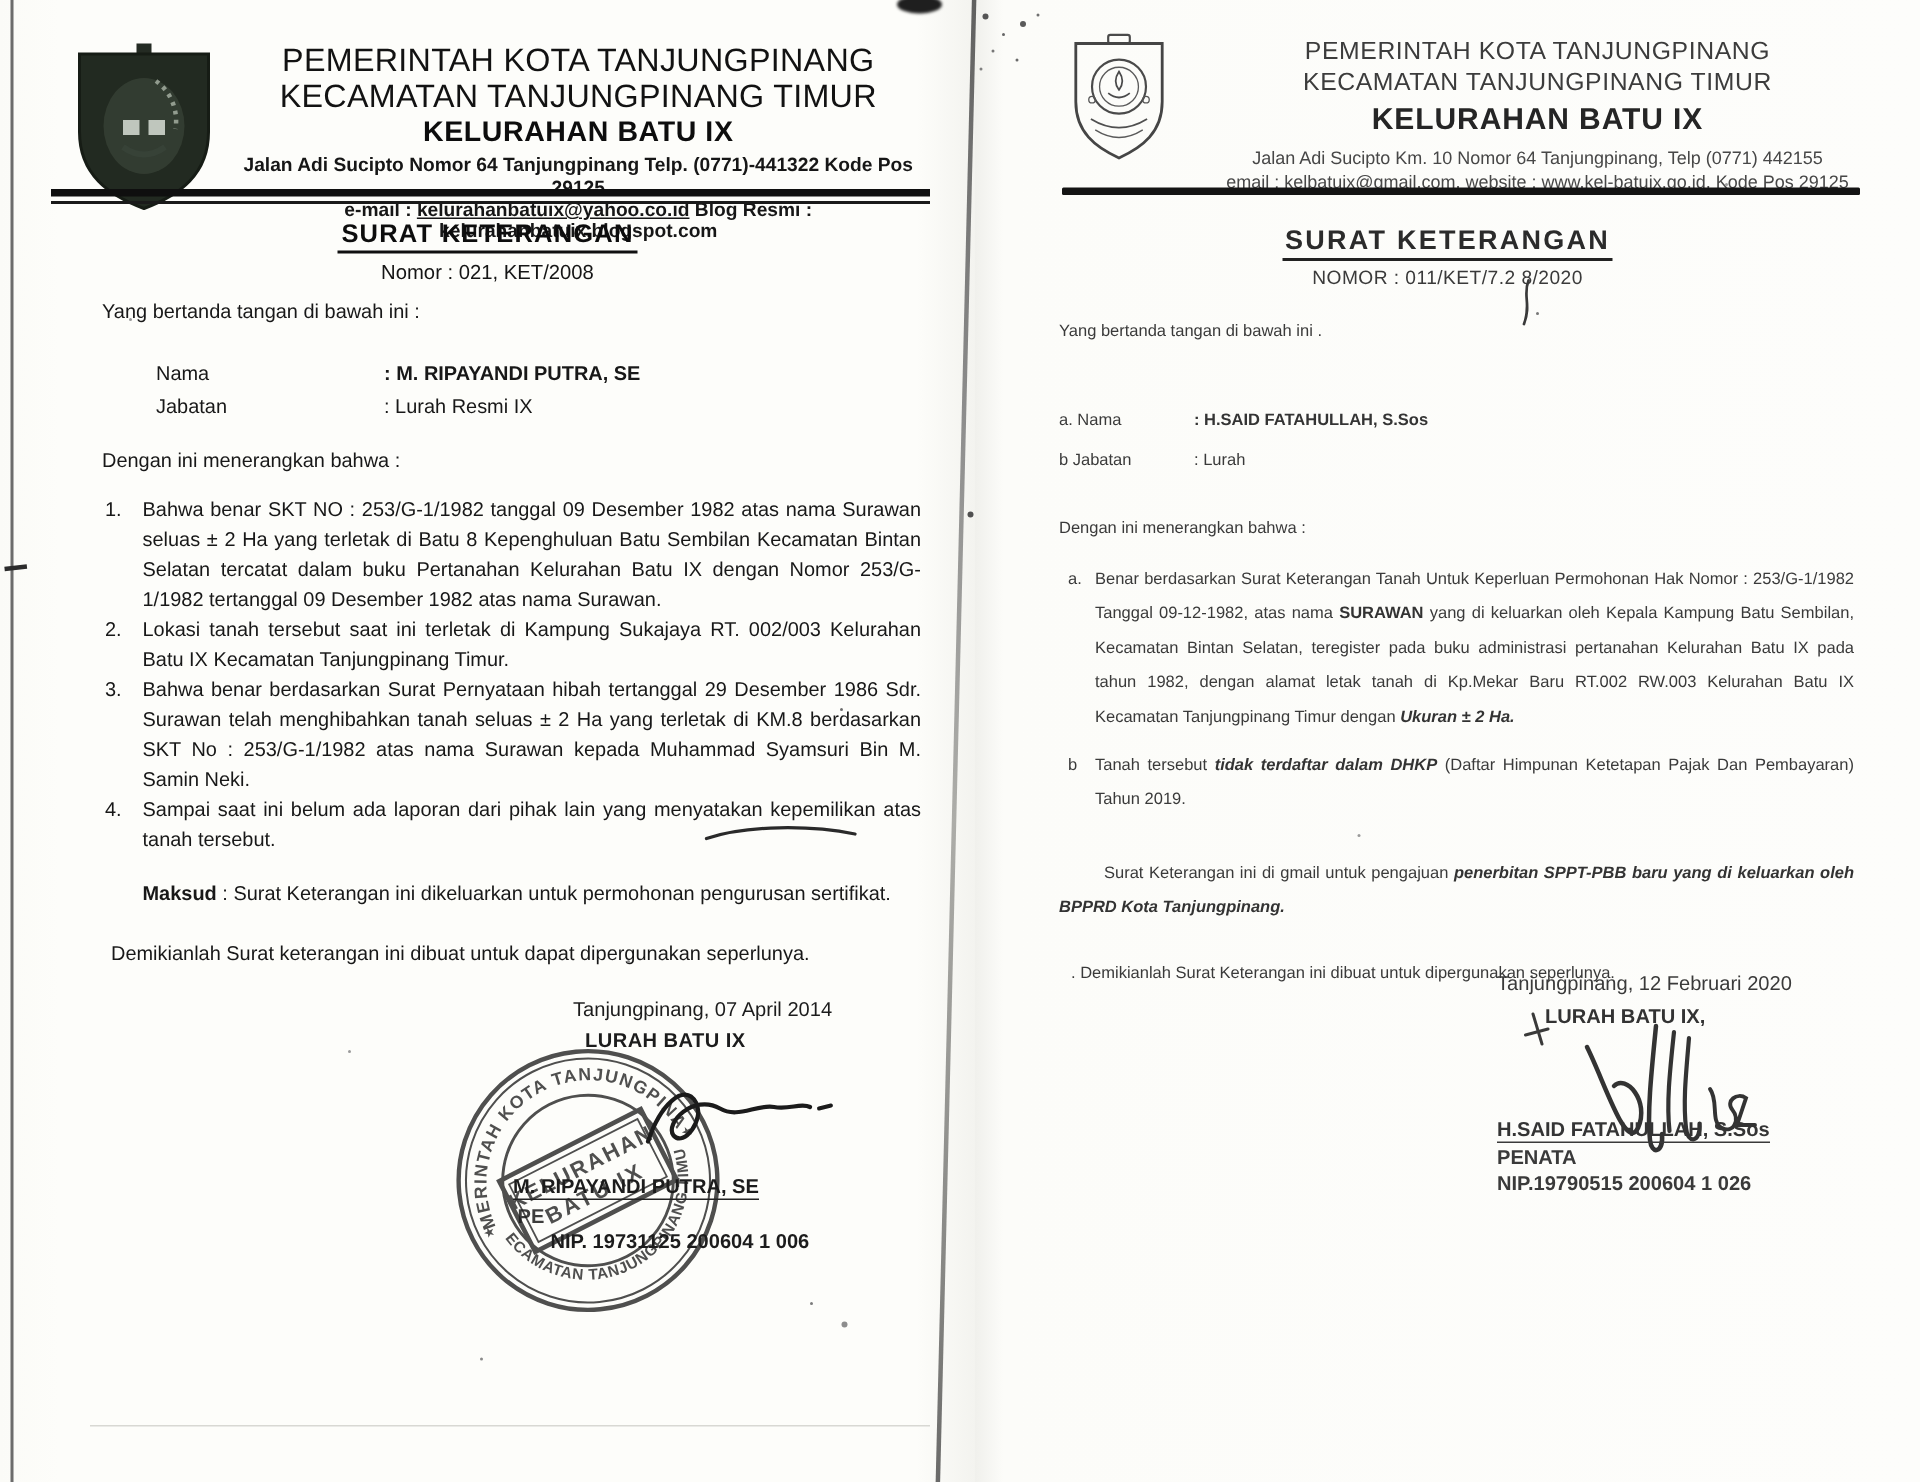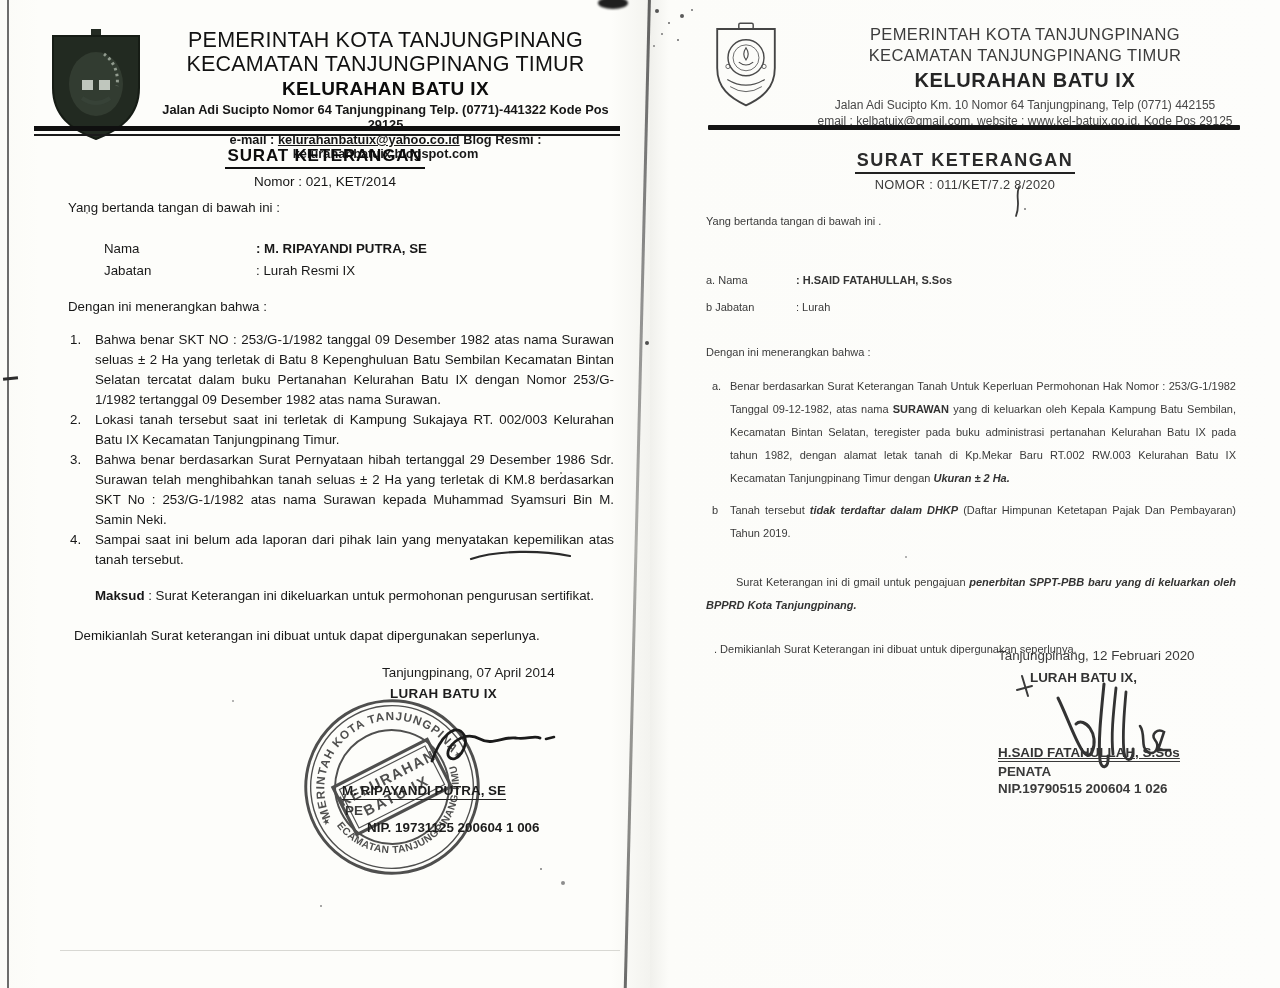--- a/index.html
+++ b/index.html
@@ -71,21 +71,21 @@
   .rp-menerangkan{margin-top:20px;}
   .rp-para{position:relative;padding-left:24px;text-align:justify;margin-top:4px;}
   .rp-para .mk{position:absolute;left:6px;top:0;}
   .rp-para.pb{margin-top:9px;}
   .rp-statement{margin-top:26px;text-indent:30px;text-align:justify;}
   .rp-closing{margin-top:21px;padding-left:8px;}
   .rp-sign{position:absolute;left:340px;top:648px;width:280px;height:190px;font-size:13.4px;color:#3a3a3a;}
   .rp-sign .date{position:absolute;left:8px;top:0;white-space:nowrap;}
   .rp-sign .role{position:absolute;left:40px;top:22px;font-weight:bold;color:#333;}
   .rp-sign .name{position:absolute;left:8px;top:97px;font-weight:bold;white-space:nowrap;
-    border-bottom:1.6px solid #3a3a3a;padding-bottom:1px;color:#343434;text-decoration:underline;}
+    border-bottom:1.6px solid #3a3a3a;padding-bottom:1px;color:#343434;}
   .rp-sign .rank{position:absolute;left:8px;top:116px;font-weight:bold;color:#3a3a3a;}
   .rp-sign .nip{position:absolute;left:8px;top:133px;font-weight:bold;white-space:nowrap;color:#3a3a3a;}
   .rp-sigmark{position:absolute;left:22px;top:22px;width:170px;height:120px;}
   .rp-penmark{position:absolute;left:360px;top:185px;width:16px;height:34px;}
 
   
   .edge-line-left{position:absolute;left:7px;top:0;width:2px;height:988px;background:#3c3c3c;opacity:.75;}
   .edge-tick{position:absolute;left:3px;top:377px;width:15px;height:3px;background:#2c2c2c;transform:rotate(-6deg);}
   .blob-top{position:absolute;left:598px;top:-3px;width:30px;height:12px;background:#1f1f1f;border-radius:50%;filter:blur(1px);}
   .fold-line{position:absolute;left:60px;top:950px;width:560px;height:1px;background:#d8d8d3;}
@@ -120,21 +120,21 @@
       <div class="lp-dept">KECAMATAN TANJUNGPINANG TIMUR</div>
       <div class="lp-office">KELURAHAN BATU IX</div>
       <div class="lp-addr">Jalan Adi Sucipto Nomor 64 Tanjungpinang Telp. (0771)-441322 Kode Pos 29125</div>
       <div class="lp-email"><span>e-mail : </span><span class="lnk">kelurahanbatuix@yahoo.co.id</span><span> Blog Resmi : kelurahanbatuix.blogspot.com</span></div>
     </div>
 
     <div class="lp-rule"></div>
 
     <div class="lp-title-wrap">
       <span class="lp-title">SURAT KETERANGAN</span>
-      <div class="lp-number">Nomor : 021, KET/2014</div>
+      <div class="lp-number">Nomor : 021, KET/2008</div>
     </div>
 
     <div class="lp-body">
       <p class="lp-intro">Yang bertanda tangan di bawah ini :</p>
 
       <div class="lp-rows">
         <div class="lp-row">
           <span class="lbl">Nama</span>
           <span class="val b">: M. RIPAYANDI PUTRA, SE</span>
         </div>

